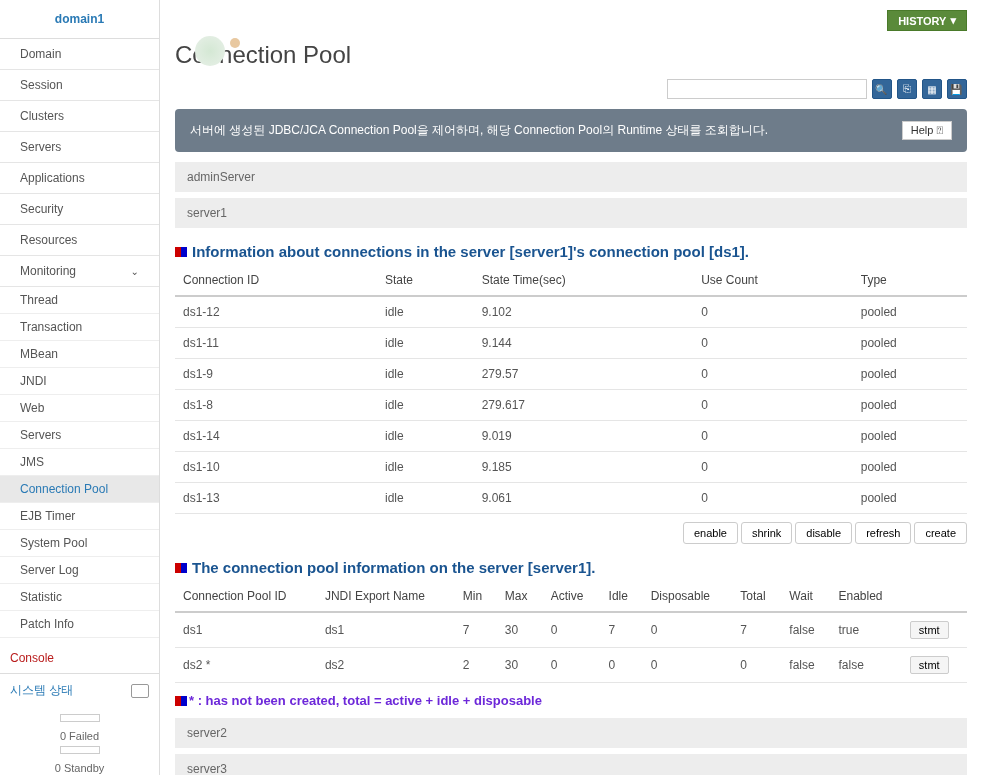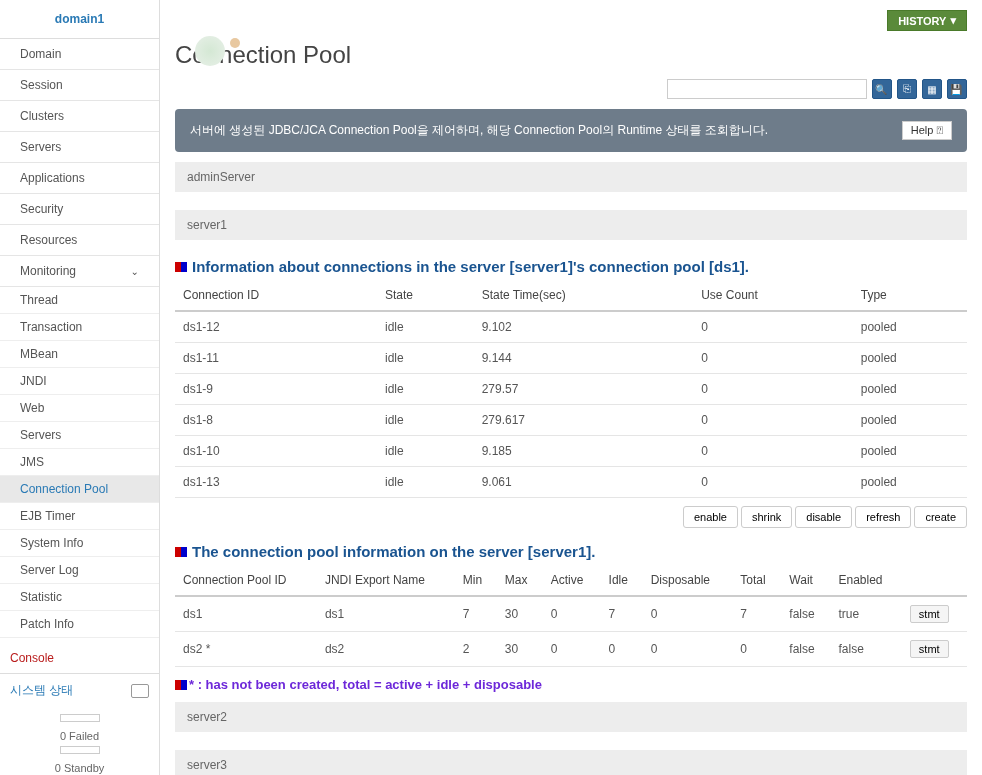--- a/index.html
+++ b/index.html
@@ -20,21 +20,21 @@
 .status-bar.running { background: repeating-linear-gradient(45deg, #4a9a4a, #4a9a4a 2px, #7ac47a 2px, #7ac47a 4px); }
 .main { flex: 1; padding: 10px 15px; }
 .top-bar { display: flex; justify-content: flex-end; margin-bottom: 5px; }
 .history-btn { background: #5a8a3a; color: #fff; padding: 3px 10px; font-size: 11px; font-weight: bold; border: 1px solid #4a7a2a; cursor: pointer; display: flex; align-items: center; gap: 4px; }
 .page-title { font-size: 24px; font-weight: normal; color: #444; margin-bottom: 10px; }
 .search-bar { display: flex; justify-content: flex-end; gap: 5px; margin-bottom: 10px; }
 .search-input { width: 200px; height: 20px; border: 1px solid #ccc; }
 .icon-btn { width: 20px; height: 20px; background: #336699; border: 1px solid #225588; cursor: pointer; display: flex; align-items: center; justify-content: center; color: #fff; font-size: 10px; border-radius: 2px; }
 .info-banner { background: #6e7c8a; color: #fff; padding: 12px 15px; border-radius: 4px; display: flex; justify-content: space-between; align-items: center; margin-bottom: 10px; }
 .help-btn { background: #fff; color: #333; padding: 2px 8px; border: 1px solid #ccc; cursor: pointer; font-size: 11px; text-align: center; }
-.server-item { background: #ededed; padding: 8px 12px; margin-bottom: 18px; color: #666; cursor: pointer; }
+.server-item { background: #ededed; padding: 8px 12px; margin-bottom: 6px; color: #666; cursor: pointer; }
 .section-title { color: #1a5490; font-size: 15px; font-weight: bold; margin: 15px 0 5px; display: flex; align-items: center; gap: 5px; }
 .flag-icon { display: inline-block; width: 12px; height: 10px; background: linear-gradient(to right, #c00 50%, #00c 50%); }
 table { width: 100%; border-collapse: collapse; margin-bottom: 8px; }
 th { padding: 8px; text-align: left; color: #444; font-weight: normal; border-bottom: 2px solid #ccc; font-size: 12px; }
 td { padding: 8px; border-bottom: 1px solid #e5e5e5; color: #555; }
 .btn-row { display: flex; justify-content: flex-end; gap: 3px; margin-bottom: 10px; }
 .action-btn { background: #fff; border: 1px solid #ccc; padding: 4px 10px; font-size: 11px; cursor: pointer; border-radius: 3px; }
 .stmt-btn { background: #f5f5f5; border: 1px solid #ccc; padding: 2px 8px; font-size: 11px; cursor: pointer; border-radius: 2px; }
 .note { color: #6d28d9; font-weight: bold; font-size: 13px; margin: 10px 0 10px; display: flex; align-items: center; gap: 2px; }
 .chevron { font-size: 10px; }
@@ -66,21 +66,21 @@
     <div id="monitoring-list">
         <div class="nav-sub-item">Thread</div>
         <div class="nav-sub-item">Transaction</div>
         <div class="nav-sub-item">MBean</div>
         <div class="nav-sub-item">JNDI</div>
         <div class="nav-sub-item">Web</div>
         <div class="nav-sub-item">Servers</div>
         <div class="nav-sub-item">JMS</div>
         <div class="nav-sub-item active">Connection Pool</div>
         <div class="nav-sub-item">EJB Timer</div>
-        <div class="nav-sub-item">System Info</div>
+        <div class="nav-sub-item">System Pool</div>
         <div class="nav-sub-item">Server Log</div>
         <div class="nav-sub-item">Statistic</div>
         <div class="nav-sub-item">Patch Info</div>
       </div>
     <div class="console-title">Console</div>
     <div class="system-status">
       <span class="system-status-title">시스템 상태</span>
       <span class="monitor-icon"></span>
     </div>
     <div class="status-list" id="status-list">
@@ -164,20 +164,27 @@
             <td>ds1-9</td>
             <td>idle</td>
             <td>279.57</td>
             <td>0</td>
             <td>pooled</td>
           </tr>
           <tr>
             <td>ds1-8</td>
             <td>idle</td>
             <td>279.617</td>
+            <td>0</td>
+            <td>pooled</td>
+          </tr>
+          <tr>
+            <td>ds1-14</td>
+            <td>idle</td>
+            <td>9.019</td>
             <td>0</td>
             <td>pooled</td>
           </tr>
           <tr>
             <td>ds1-10</td>
             <td>idle</td>
             <td>9.185</td>
             <td>0</td>
             <td>pooled</td>
           </tr>

